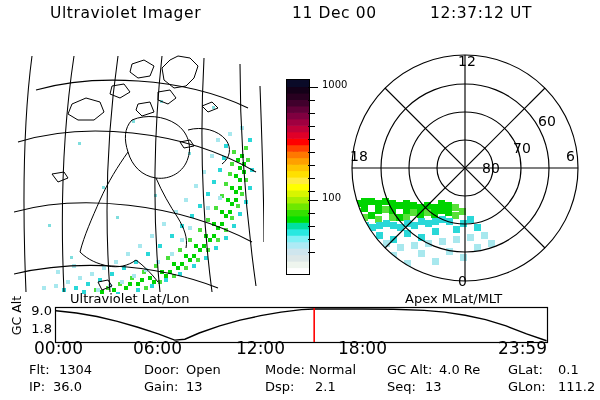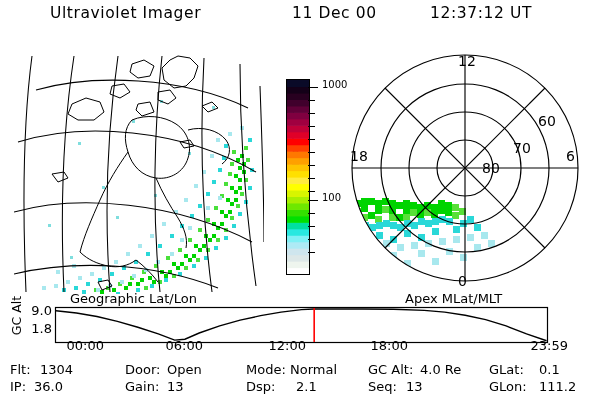--- a/index.html
+++ b/index.html
@@ -63,26 +63,26 @@
     font-size: 13px; white-space: nowrap;
   }
   .alt-panel-title {
     position: absolute; top: -1px;
     font-size: 13px; white-space: nowrap;
   }
   .alt-t-geo { left: 70px; }
   .alt-t-apx { left: 405px; }
   .alt-xtick {
     position: absolute; top: 46px;
-    font-size: 13px; white-space: nowrap; text-align: right;
+    font-size: 17px; white-space: nowrap; text-align: left;
   }
 
   
   .status { position: absolute; left: 0; top: 362px; width: 600px; }
-  .status-row { position: relative; height: 17px; }
+  .status-row { position: relative; height: 17px; margin-left: 19px; }
   .status-cell { position: absolute; font-size: 13px; white-space: nowrap; }
   .st-k { position: absolute; }
   .st-v { position: absolute; }
 </style>
 </head>
 <body>
 
 <div class="root">
 
   <div class="header">
@@ -508,21 +508,21 @@
         <text x="134" y="125">80</text>
       </g>
     </svg>
   </div>
 
   <div class="alt-wrap">
     <div class="alt-ylab">GC Alt</div>
     <div class="alt-ytick" style="top:11px;">9.0</div>
     <div class="alt-ytick" style="top:29px;">1.8</div>
 
-    <div class="alt-panel-title alt-t-geo">Geographic Lat/Lon</div>
+    <div class="alt-panel-title alt-t-geo">Ultraviolet Lat/Lon</div>
     <div class="alt-panel-title alt-t-apx">Apex MLat/MLT</div>
 
     <svg width="600" height="56" viewBox="0 0 600 56" style="position:absolute;left:0;top:14px;">
       <rect x="55.5" y="1.5" width="492" height="35" fill="none" stroke="#000000" stroke-width="1.2"></rect>
       <polyline id="alt-track" fill="none" stroke="#000000" stroke-width="1.4" points="56.00,4.78 76.46,7.00 96.92,10.56 117.38,15.44 137.83,21.22 158.29,27.89 174.66,34.11 184.89,33.22 199.21,27.00 219.67,19.89 240.13,14.11 260.58,9.67 281.04,6.11 301.50,3.67 313.78,3.00 332.19,3.00 362.88,3.00 393.56,3.22 424.25,4.33 444.71,6.11 465.17,9.22 485.63,13.67 506.08,19.89 526.54,27.89 546.59,34.78"></polyline>
       <line id="alt-marker" y1="2" y2="36" stroke="#ff0000" stroke-width="1.6" x1="314.18" x2="314.18"></line>
     </svg>
 
     <div class="alt-xtick" style="left:34px;  width:70px;">00:00</div>
     <div class="alt-xtick" style="left:133px; width:70px;">06:00</div>

